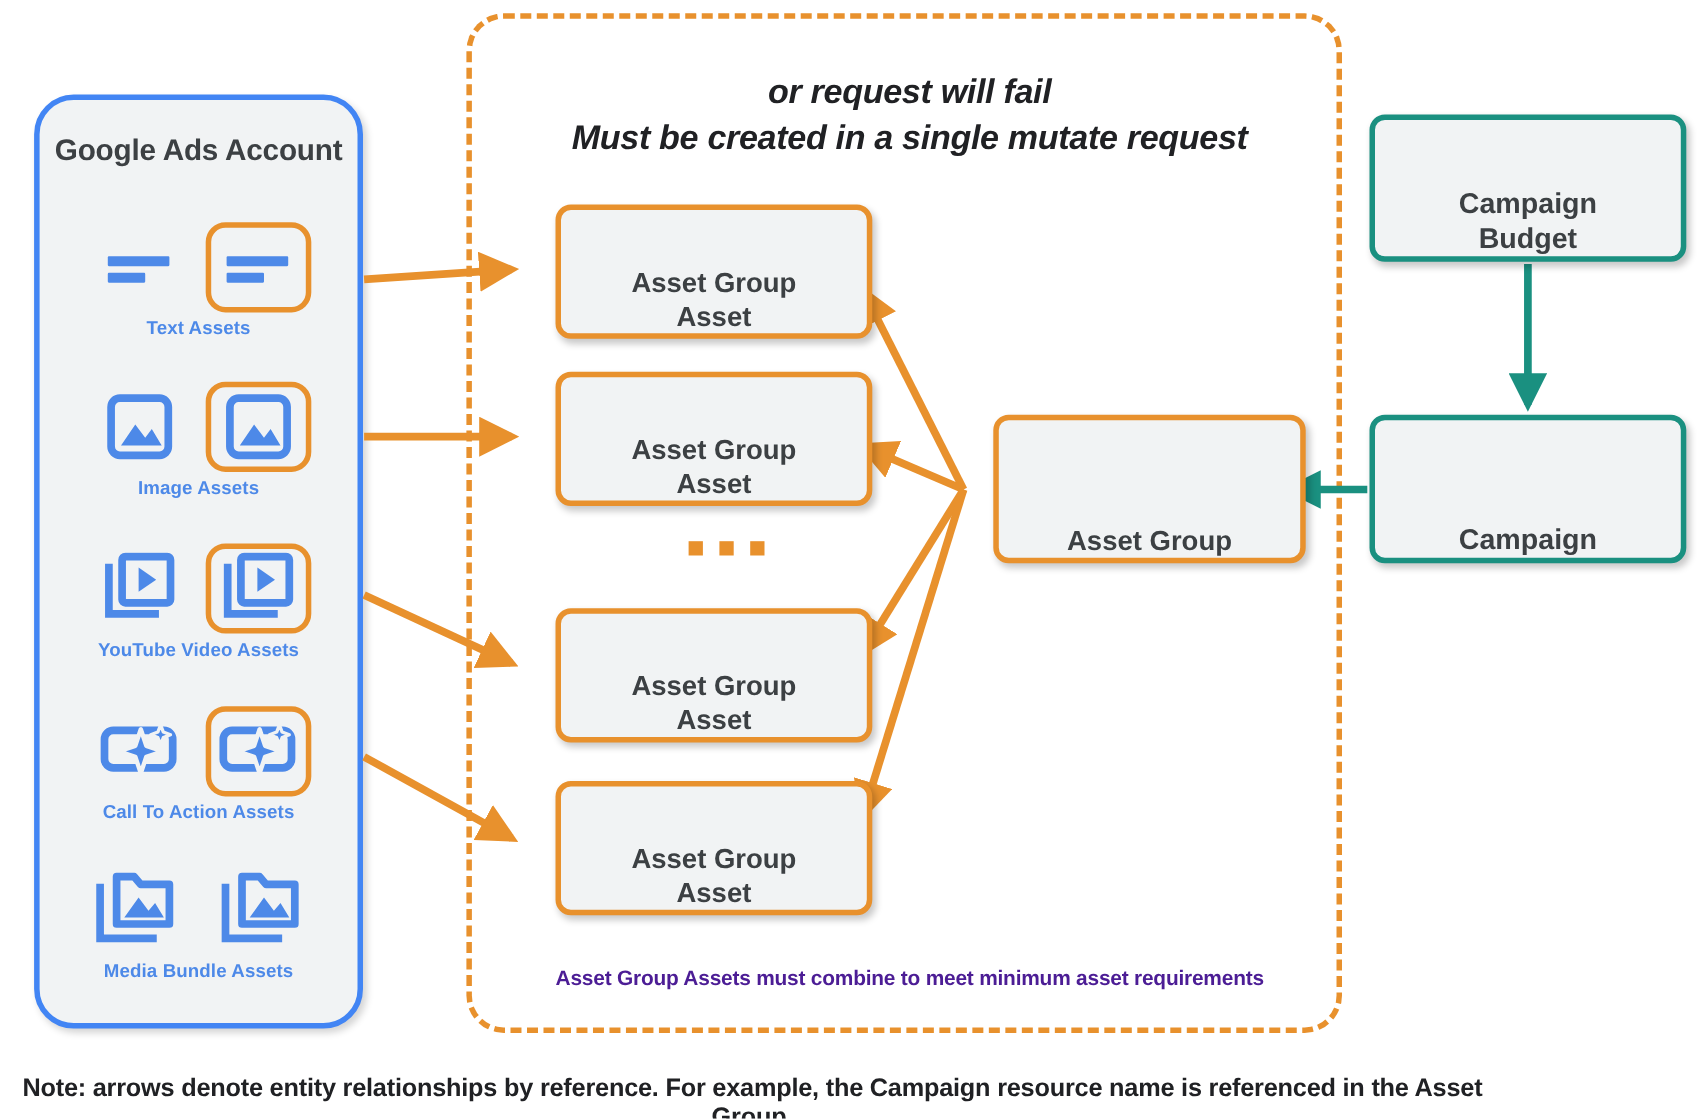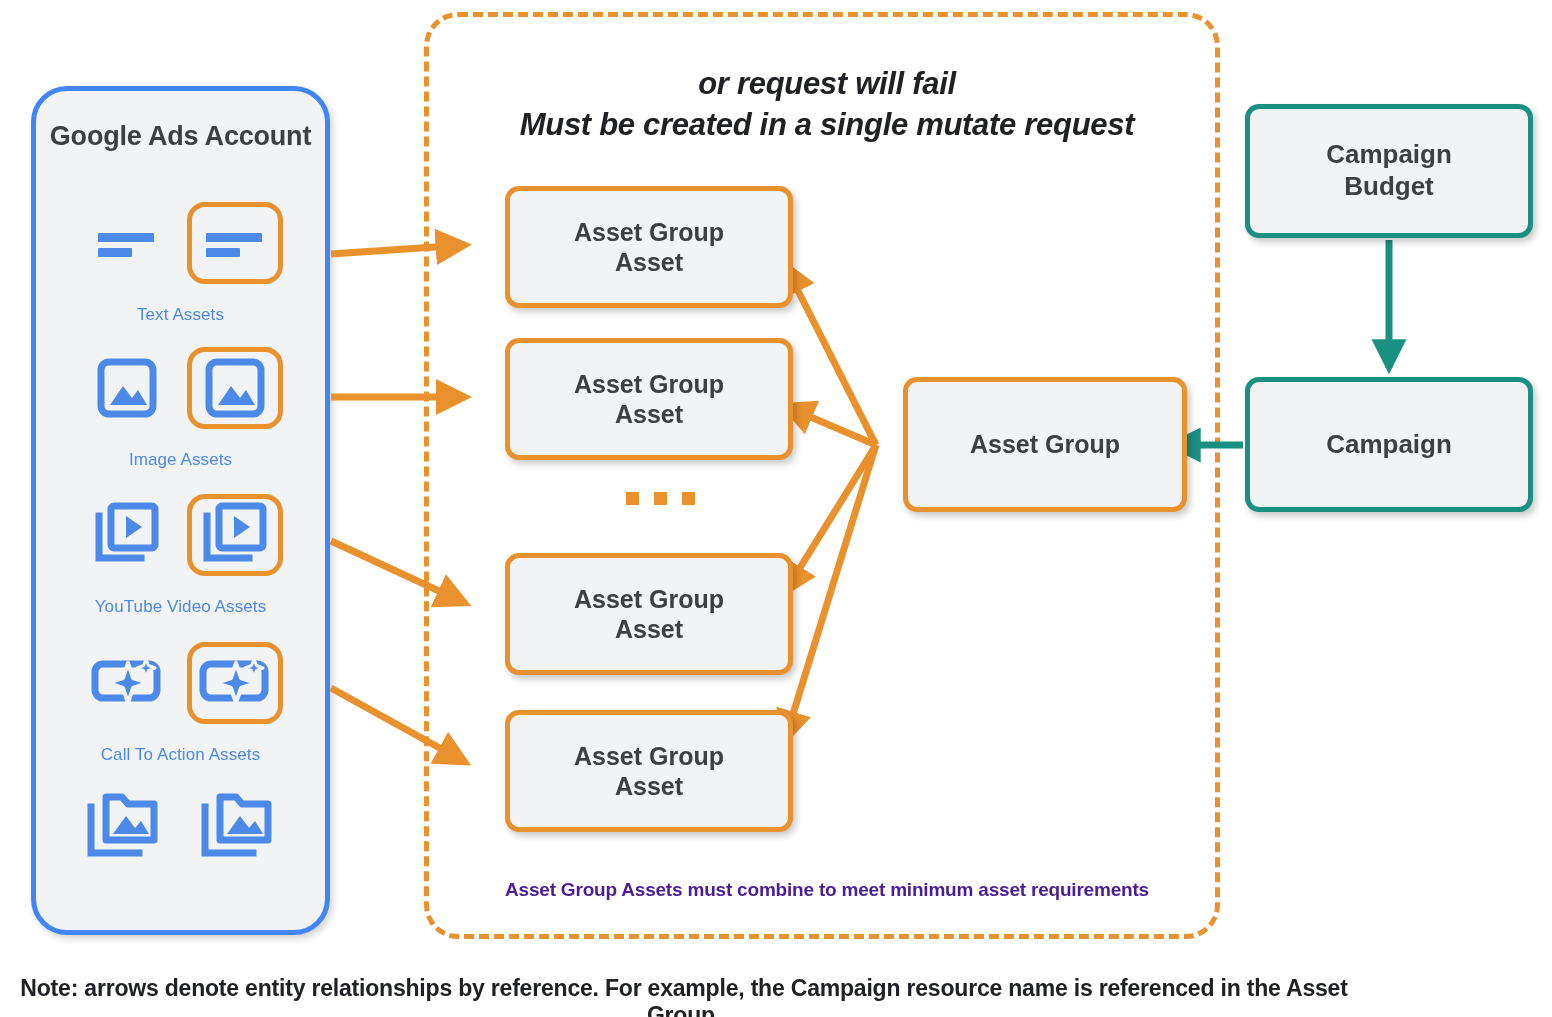--- a/index.html
+++ b/index.html
@@ -72,23 +72,23 @@
     display: flex;
     align-items: center;
     justify-content: center;
     box-sizing: border-box;
   }
   .icon-slot.boxed {
     border: 5px solid #e8912d;
     border-radius: 18px;
   }
   .asset-label {
-    margin-top: 18px;
+    margin-top: 2px;
     font-size: 17px;
-    font-weight: normal;
+    font-weight: bold;
     color: #4d89e8;
     letter-spacing: 0.1px;
   }
 
   
   .dashed-box {
     position: absolute;
     left: 424px;
     top: 12px;
     width: 796px;
@@ -120,21 +120,21 @@
     font-size: 19px;
     font-weight: bold;
     color: #4c1d95;
     letter-spacing: -0.2px;
   }
 
   
   .node {
     position: absolute;
     display: flex;
-    align-items: center;
+    align-items: flex-end;
     justify-content: center;
     text-align: center;
     background: #f1f3f4;
     box-sizing: border-box;
     box-shadow: 3px 4px 7px rgba(0,0,0,0.22);
     color: #3c4043;
     font-weight: bold;
     line-height: 1.22;
   }
   .node.orange {
@@ -301,20 +301,21 @@
           </svg>
         </div>
         <div class="icon-slot">
           <svg width="80" height="72" viewBox="0 0 80 72" aria-hidden="true">
             <path d="M7 16 L7 62 L55 62" fill="none" stroke="#4d89e8" stroke-width="7" stroke-linecap="square"></path>
             <path d="M22 6 L38 6 L44 13 L70 13 L70 49 L22 49 Z" fill="none" stroke="#4d89e8" stroke-width="7" stroke-linejoin="round"></path>
             <path d="M29 43 L42 25 L51 37 L57 30 L65 43 Z" fill="#4d89e8"></path>
           </svg>
         </div>
       </div>
+      <div class="asset-label">Media Bundle  Assets</div>
     </div>
   </div>
 
   <div class="dashed-box">
     <div class="dashed-title">
       <div>or request will fail</div>
       <div>Must be created in a single mutate request</div>
     </div>
     <div class="dashed-footnote">Asset Group Assets must combine to meet minimum asset requirements</div>
   </div>

